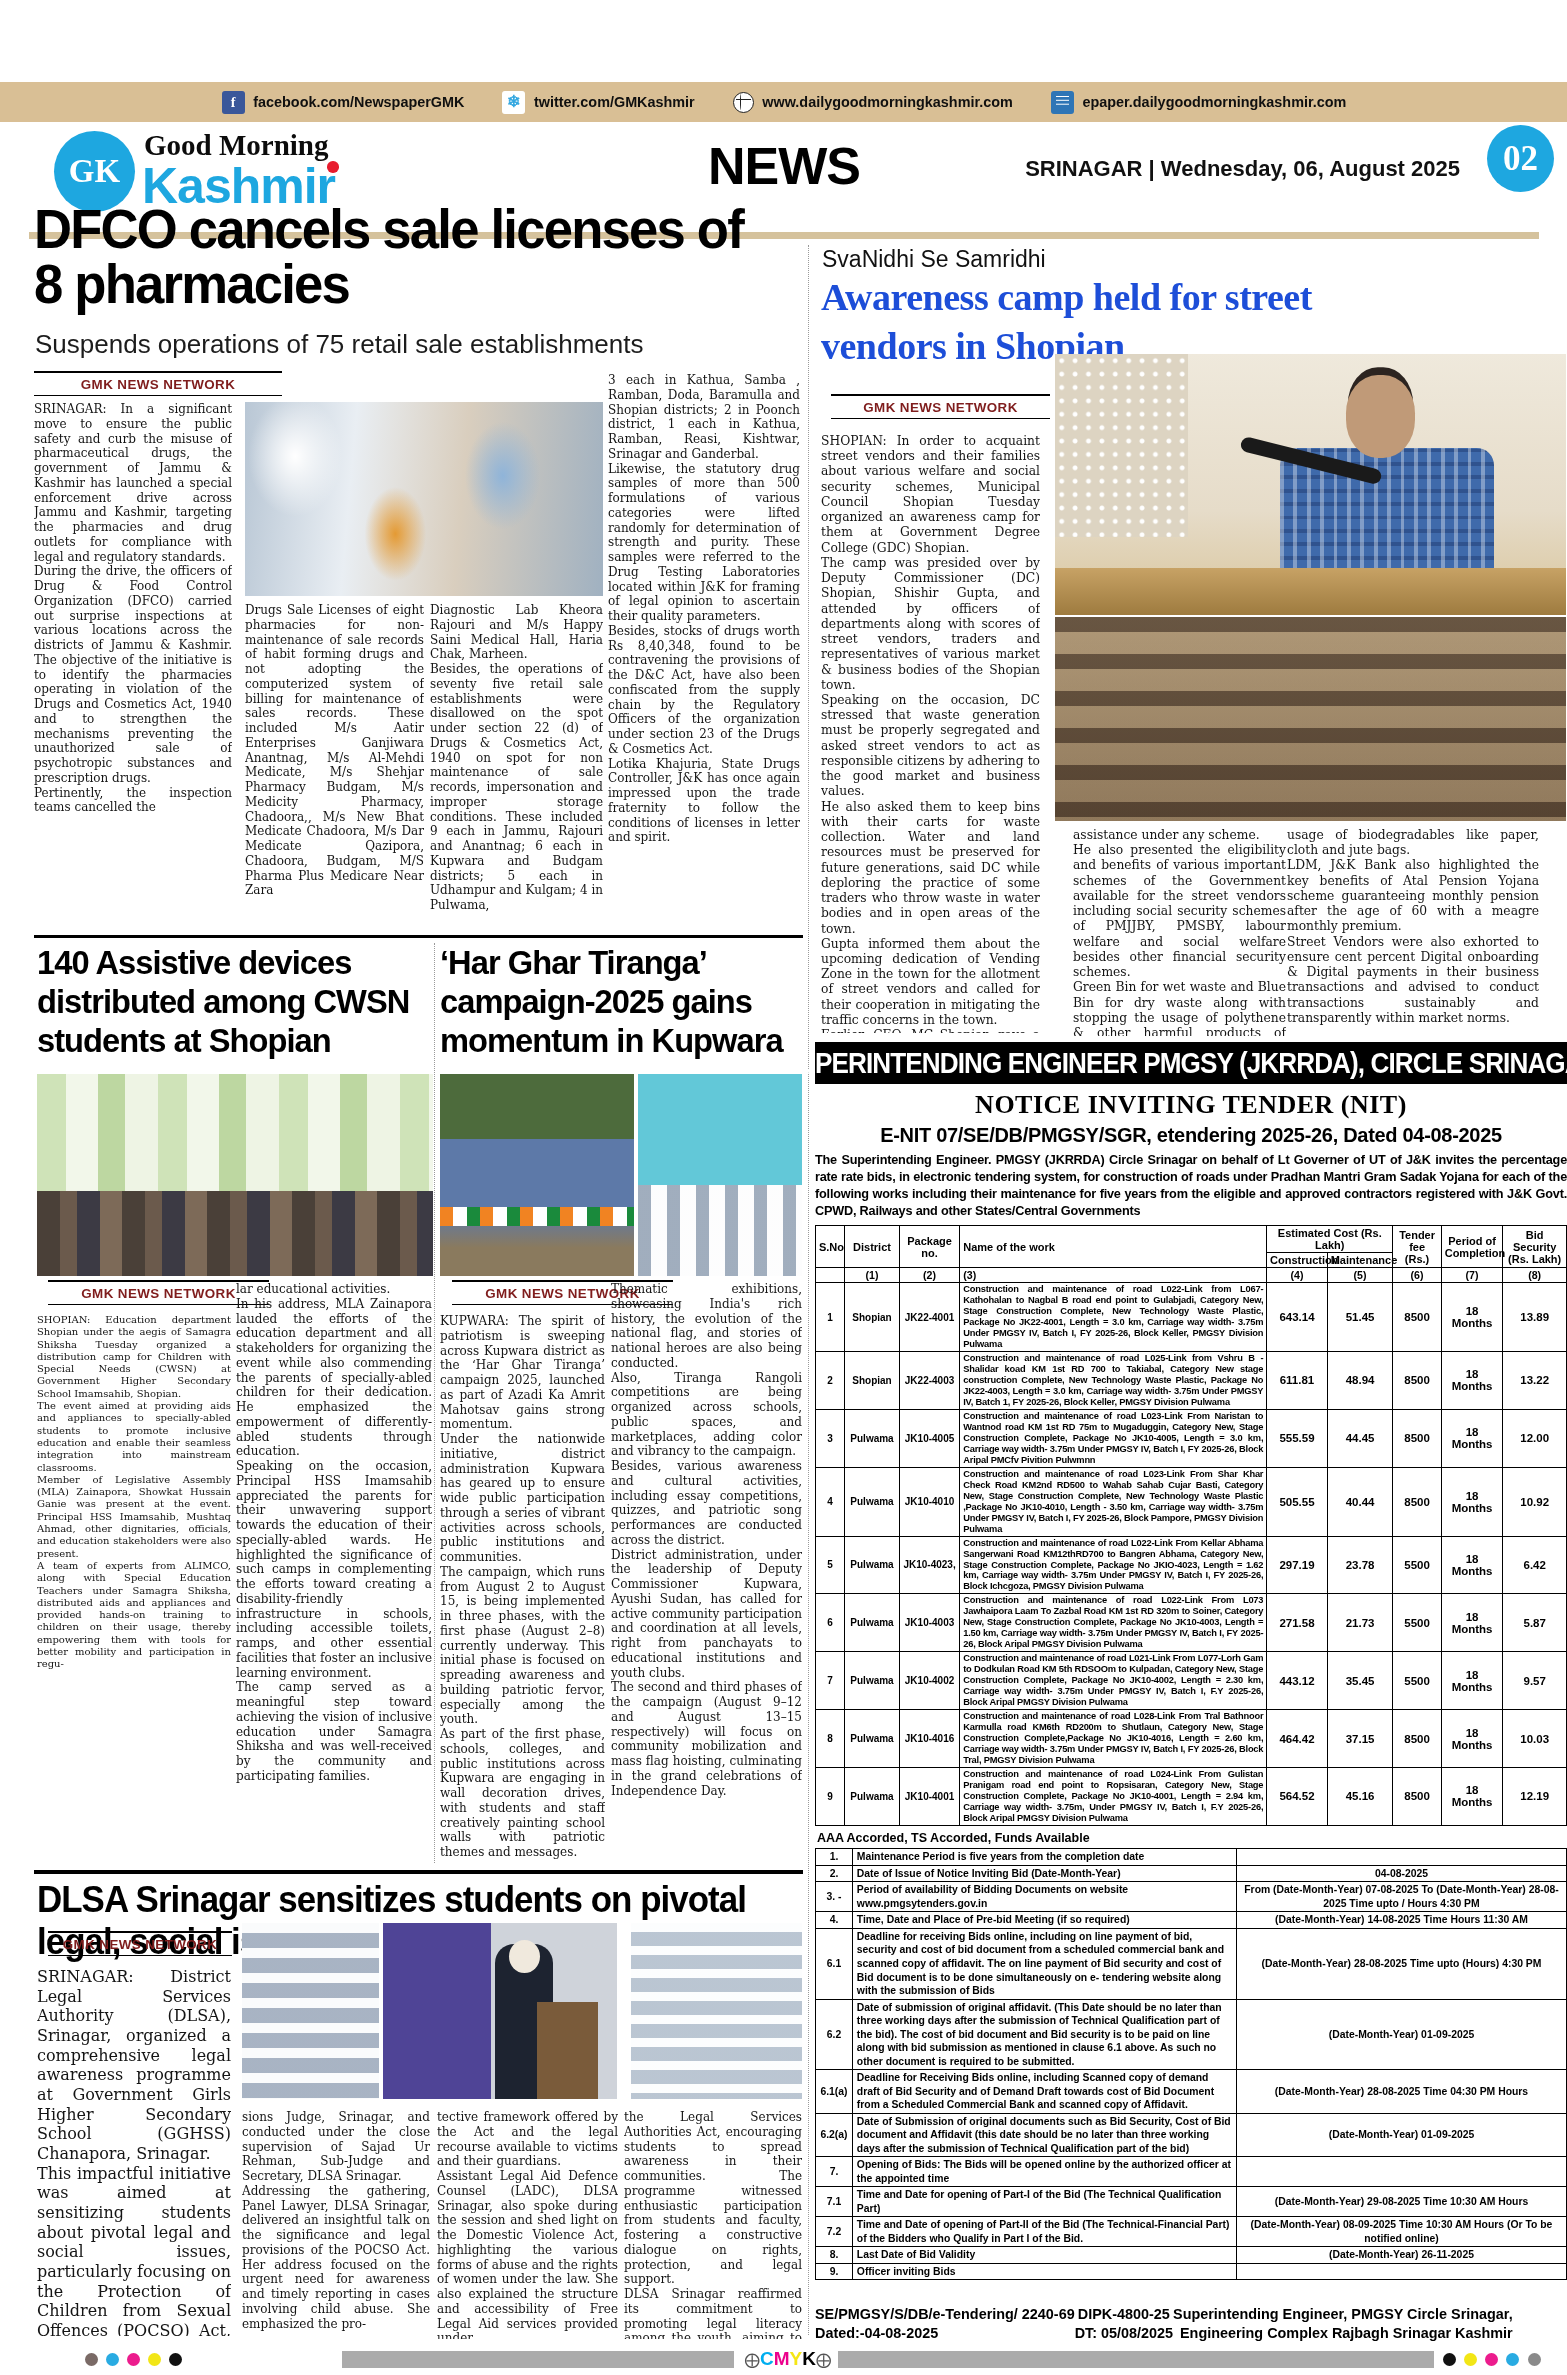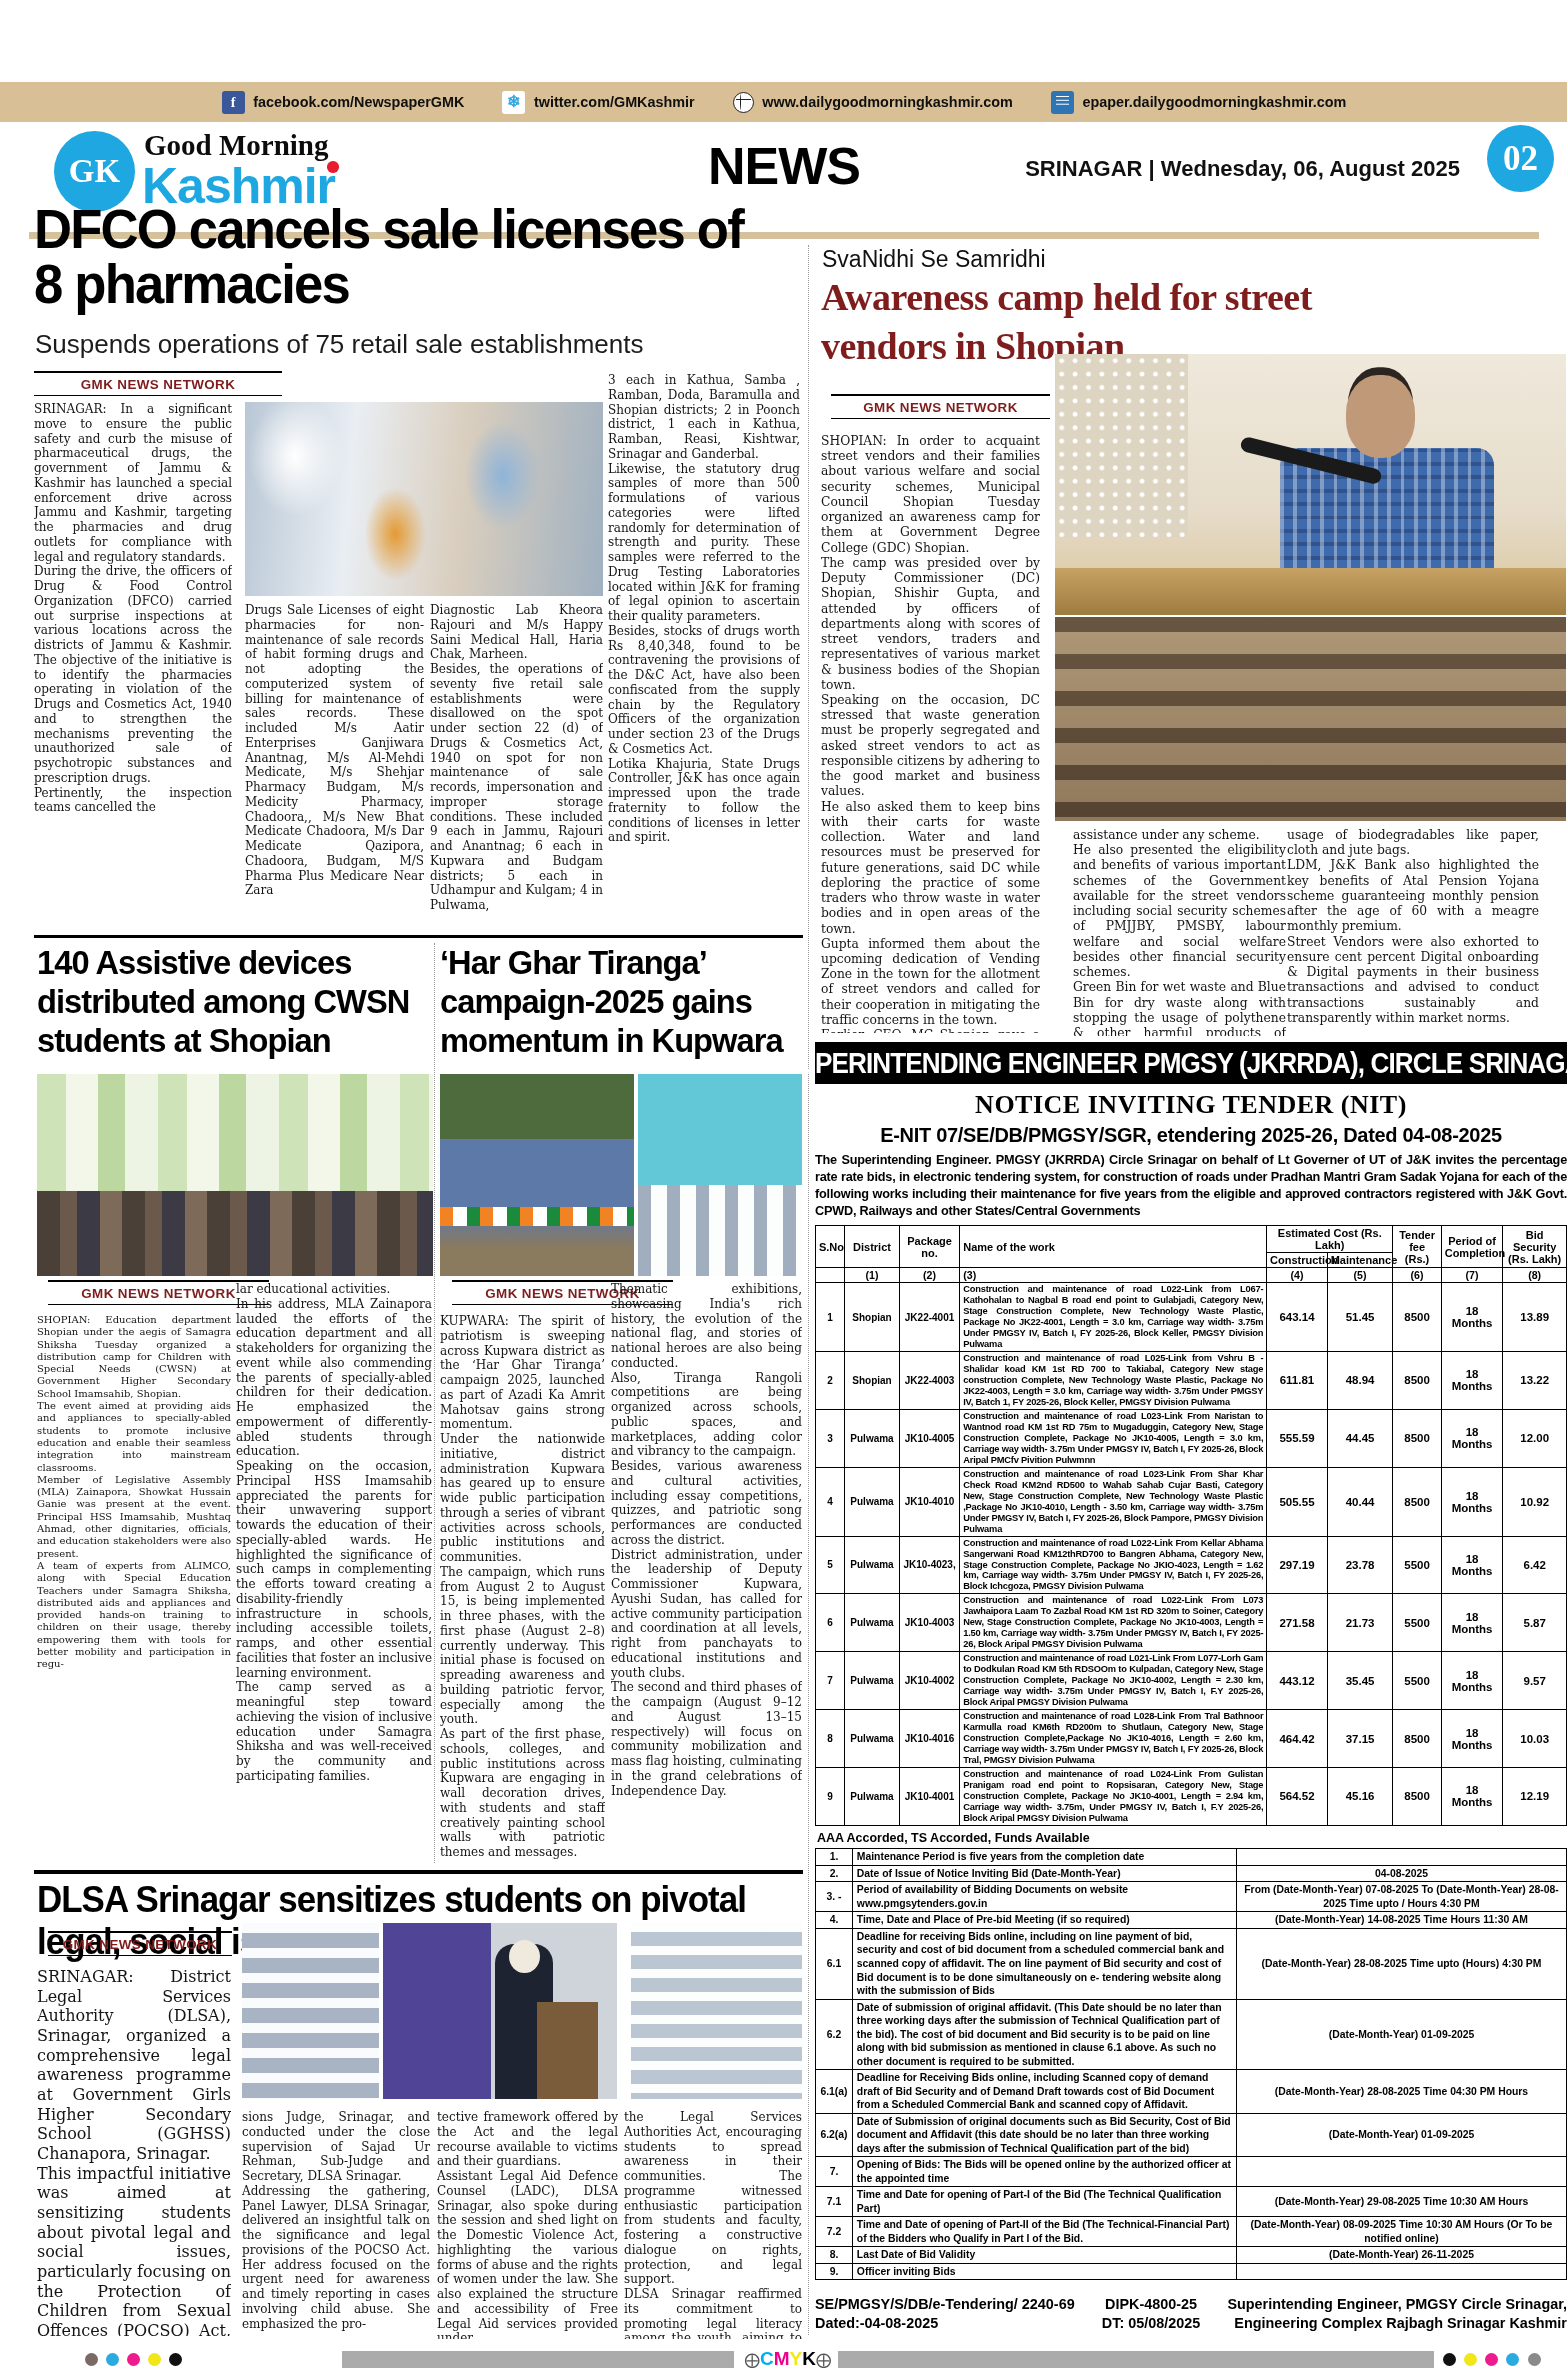--- a/index.html
+++ b/index.html
@@ -38,21 +38,21 @@
   .dfco-subhead{position:absolute;left:35px;top:329px;width:749px;font:400 26px "Liberation Sans",sans-serif;color:#1c1c1c;}
   .ph{position:absolute;overflow:hidden;}
   .ph-dfco{left:245px;top:402px;width:358px;height:194px;background:
       radial-gradient(44px 67px at 42% 68%,#e49a33 0%,rgba(228,154,51,0) 70%),
       radial-gradient(54px 77px at 72% 38%,#8fb4d9 0%,rgba(143,180,217,0) 70%),
       radial-gradient(67px 86px at 14% 28%,#ffffff 0%,rgba(255,255,255,0) 70%),
       linear-gradient(95deg,#b9c7d5,#e9eef3 30%,#d9cebe 60%,#a0b1c1);}
 
   
   .v-kicker{position:absolute;left:822px;top:246px;font:400 23px "Liberation Sans",sans-serif;color:#111;}
-  .v-headline{position:absolute;left:821px;top:273px;width:596px;font:700 38px/1.28 "Liberation Serif",serif;color:#7f1d1d;letter-spacing:-0.5px;}
+  .v-headline{position:absolute;left:821px;top:273px;width:596px;font:700 38px/1.28 "Liberation Serif",serif;color:#1d4ed8;letter-spacing:-0.5px;}
   .ph-speaker{left:1055px;top:354px;width:511px;height:261px;background:linear-gradient(180deg,#efe9dc 0%,#e6dcc9 60%,#d8c49a 100%);}
   .spk-panel{position:absolute;left:0;top:0;width:26%;height:70%;background:radial-gradient(circle,#fff 1.9px,transparent 2.9px) 0 0/13.4px 13.4px,#ddd4c2;}
   .spk-head{position:absolute;left:57%;top:8%;width:69px;height:83px;border-radius:46%;background:#c09a78;box-shadow:0 -9.6px 0 -1.9px #2c2420;}
   .spk-shirt{position:absolute;left:44%;top:36%;width:42%;height:48%;border-radius:17.3px 17.3px 0 0;background:
       repeating-linear-gradient(90deg,rgba(255,255,255,.35) 0 3.8px,transparent 3.8px 13.4px),
       repeating-linear-gradient(0deg,rgba(20,40,90,.35) 0 3.8px,transparent 3.8px 13.4px),#3f6aab;}
   .spk-mic{position:absolute;left:36%;top:38%;width:144px;height:15.4px;border-radius:7.7px;background:#1a1a1a;transform:rotate(14deg);}
   .spk-rail{position:absolute;left:0;bottom:0;width:100%;height:18%;background:linear-gradient(180deg,#c7a265,#9e7b3f);}
   .ph-audience{left:1055px;top:617px;width:511px;height:204px;background:
       repeating-linear-gradient(180deg,rgba(52,38,30,.55) 0 15.4px,rgba(196,176,146,.25) 15.4px 37px),
@@ -94,21 +94,21 @@
   table.works th{font-size:11px;font-weight:700;text-align:center;}
   td.t-sno,td.t-district,td.t-package{font-size:10px;font-weight:700;text-align:center;}
   td.t-work{font-size:9.3px;font-weight:700;line-height:1.18;text-align:justify;letter-spacing:-0.2px;}
   td.t-construction,td.t-maintenance,td.t-fee,td.t-period,td.t-security{font-size:11.5px;font-weight:700;text-align:center;}
   .works-nums td{font-size:10.6px;font-weight:700;text-align:center;border:1.4px solid #000;}
   .tender-note{font:700 12.5px "Liberation Sans",sans-serif;margin:4.8px 0 3.8px 1.9px;}
   table.conds{width:100%;border-collapse:collapse;table-layout:fixed;}
   table.conds td{border:1.4px solid #000;padding:1px 3.8px;font:700 10.4px/1.3 "Liberation Sans",sans-serif;color:#000;}
   td.c-no{text-align:center;}
   td.c-val{text-align:center;}
-  .tender-footer{display:flex;justify-content:space-between;margin-top:15px;font:700 14.4px/1.3 "Liberation Sans",sans-serif;}
+  .tender-footer{display:flex;margin-top:25px;font:700 14.4px/1.3 "Liberation Sans",sans-serif;}
   .tender-footer .tf-c{text-align:center;}
   .tender-footer .tf-r{text-align:right;}
 
   
   .pf-dot{position:absolute;width:13.4px;height:13.4px;border-radius:50%;top:2353px;}
   .pf-bar{position:absolute;top:2351px;height:17.3px;background:#ababab;}
   .pf-cmyk{position:absolute;left:740px;top:2348px;width:96px;text-align:center;font:900 19px "Liberation Sans",sans-serif;}
   .pf-reg{color:#555;font-weight:400;font-size:15.4px;}
 </style>
 </head>

